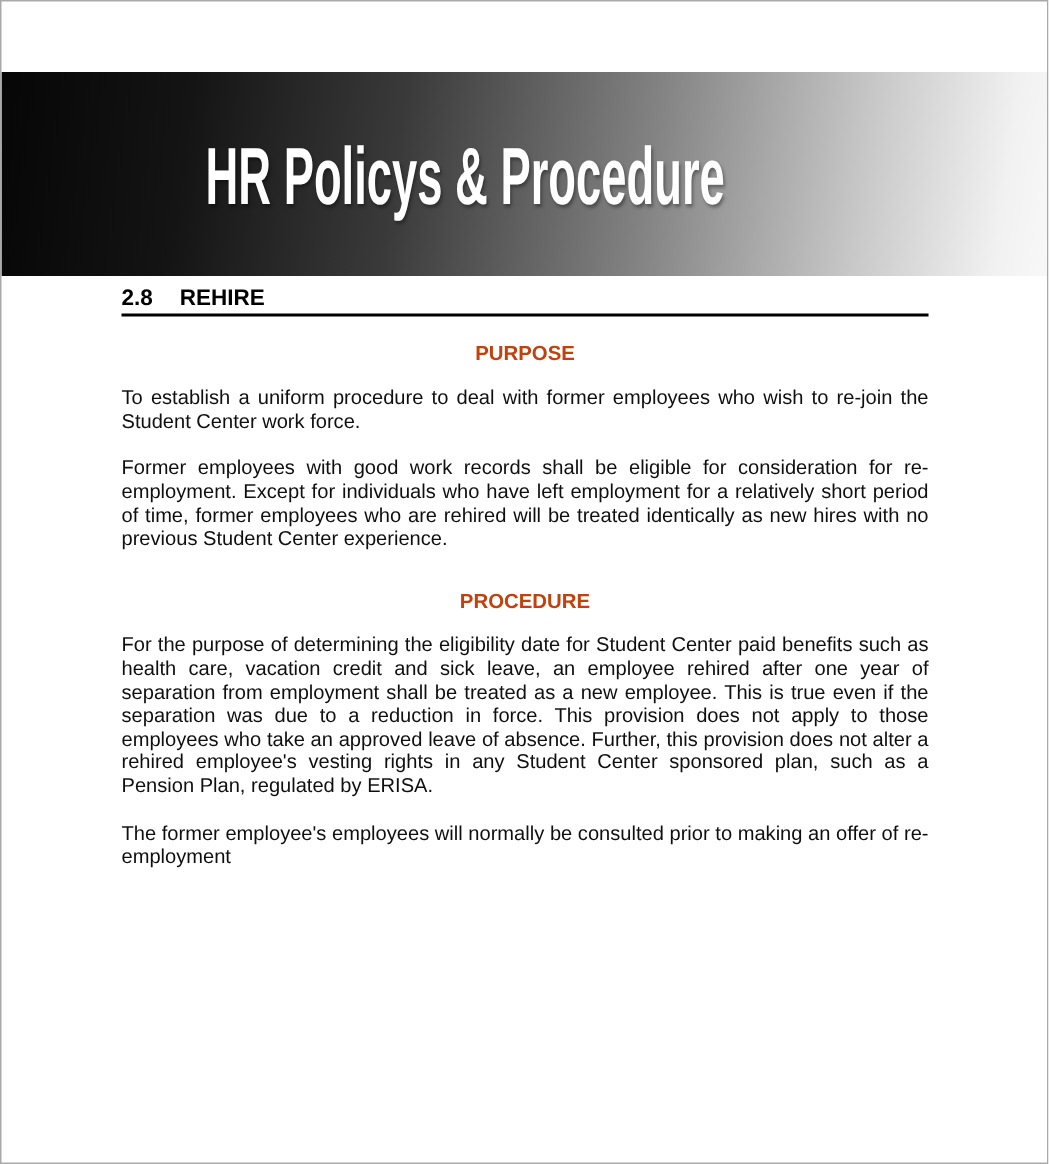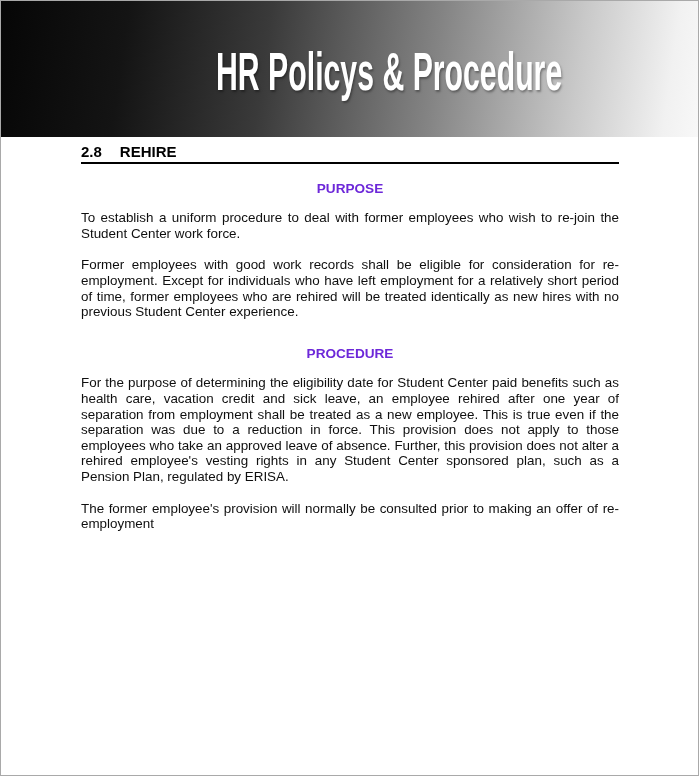--- a/index.html
+++ b/index.html
@@ -23,21 +23,22 @@
     background: linear-gradient(98deg,
       #060606 0%,
       #141414 18%,
       #3a3a3a 38%,
       #848484 62%,
       #c9c9c9 82%,
       #f1f1f1 95%,
       #f8f8f8 100%);
     display: flex;
     align-items: center;
-    justify-content: flex-end;
+    justify-content: flex-start;
+    margin-top: 47px;
   }
   .banner-title {
     margin: 0;
     padding-top: 4px;
     color: #ffffff;
     font-size: 54px;
     font-weight: bold;
     white-space: nowrap;
     transform: scaleX(0.56);
     transform-origin: center;
@@ -55,21 +56,21 @@
     color: #000000;
     border-bottom: 2px solid #000000;
     padding-bottom: 2px;
   }
   .section-number { margin-right: 18px; }
   .center-head {
     margin: 17px 0 14px 0;
     text-align: center;
     font-weight: bold;
     font-size: 13.6px;
-    color: #6d28d9;
+    color: #c2410c;
   }
   .center-head.extra-top { margin-top: 26px; text-align: center; }
   .content p {
     margin: 0 0 16px 0;
     text-align: justify;
   }
   .approval {
     margin-top: 12px;
     text-align: right;
   }
@@ -95,17 +96,17 @@
     <p>To establish a uniform procedure to deal with former employees who wish to re-join the Student Center work force.</p>
 
 
     <p>Former employees with good work records shall be eligible for consideration for re-employment. Except for individuals who have left employment for a relatively short period of time, former employees who are rehired will be treated identically as new hires with no previous Student Center experience.</p>
 
     <div class="center-head extra-top">PROCEDURE</div>
 
     <p>For the purpose of determining the eligibility date for Student Center paid benefits such as health care, vacation credit and sick leave, an employee rehired after one year of separation from employment shall be treated as a new employee.  This is true even if the separation was due to a reduction in force.  This provision does not apply to those employees who take an approved leave of absence. Further, this provision does not alter a rehired employee's vesting rights in any Student Center sponsored plan, such as a Pension Plan, regulated by ERISA.</p>
 
 
-    <p>The former employee's provision will normally be consulted prior to making an offer of re-employment</p>
+    <p>The former employee's employees will normally be consulted prior to making an offer of re-employment</p>
 
 
   </main>
 </div>
 
 </body></html>

